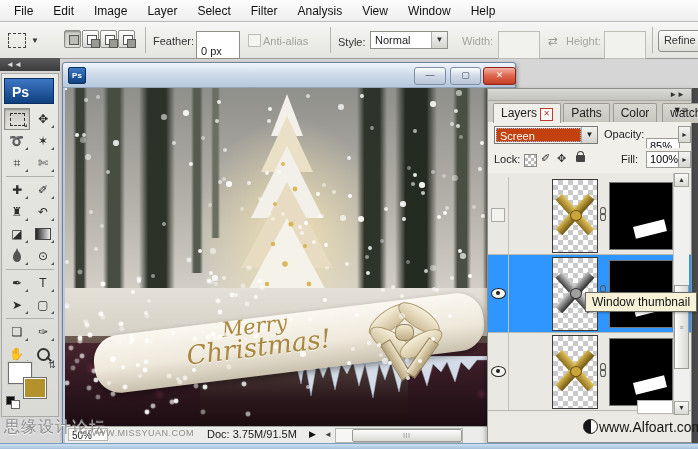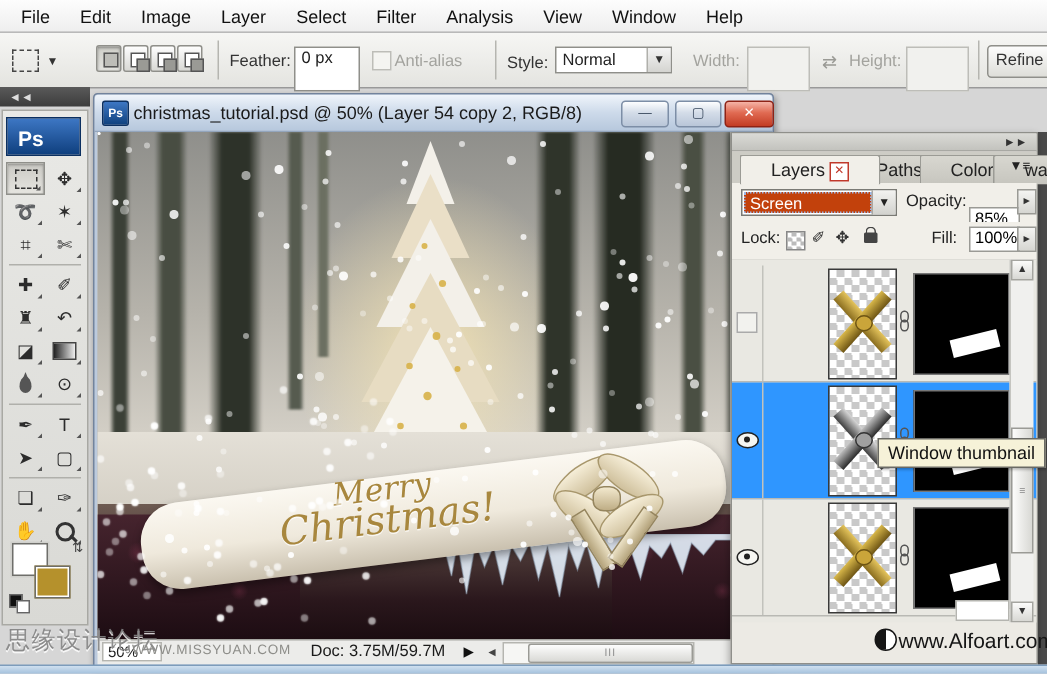--- a/index.html
+++ b/index.html
@@ -20,22 +20,22 @@
   #tool-preset{left:8px;top:8px;width:40px;height:20px;display:flex;align-items:center;gap:5px}
   #tool-preset .dash{width:16px;height:13px;border:1px dashed #444}
   #tool-preset .car{font-size:8px;color:#333}
   .mode-btn{position:absolute;top:8px;width:17px;height:18px;border:1px solid #8f8f8a;border-radius:2px;
     background:linear-gradient(#fefefe,#d8d8d4);box-sizing:border-box}
   .mode-btn.pressed{background:linear-gradient(#cfcfc9,#e3e3df);box-shadow:inset 0 1px 2px rgba(0,0,0,.35)}
   .mode-btn i{position:absolute;left:4px;top:4px;width:8px;height:8px;border:1px solid #555;background:#bdbdb8}
   .mode-btn.b2 i{background:#fff}.mode-btn.b2 i:after{content:"";position:absolute;left:3px;top:3px;width:7px;height:7px;border:1px solid #555;background:#9a9a95}
   .ob-label{position:absolute;top:13px;font-size:11px;color:#333}
   .ob-label.disabled{color:#a3a39e}
-  .ob-input{position:absolute;top:9px;height:30px;background:#fff;border:1px solid #8f8f8a;
-    font-size:11px;color:#222;padding:1px 4px;box-sizing:border-box}
+  .ob-input{position:absolute;top:9px;height:17px;background:#fff;border:1px solid #8f8f8a;
+    font-size:11px;color:#222;padding:13px 4px;box-sizing:border-box}
   .ob-input.disabled{background:#f1f1ee;border-color:#bdbdb8}
   #antialias-box{position:absolute;left:240px;top:12px;width:11px;height:11px;border:1px solid #bdbdb8;background:#f4f4f1}
   #style-combo{position:absolute;left:355px;top:9px;width:78px;height:18px;background:#fff;border:1px solid #8f8f8a;box-sizing:border-box}
   #style-combo .val{position:absolute;left:4px;top:2px;font-size:11px;color:#222}
   #style-combo .dd{position:absolute;right:0;top:0;width:15px;height:16px;background:linear-gradient(#f4f4f4,#d4d4d0);
     border-left:1px solid #b0b0ab;color:#333;font-size:8px;text-align:center;line-height:16px}
   #swap-wh{position:absolute;left:534px;top:12px;font-size:12px;color:#9a9a95}
   #refine-edge-button{position:absolute;left:658px;top:8px;width:52px;height:20px;border:1px solid #8f8f8a;border-radius:3px;
     background:linear-gradient(#fcfcfc,#dedeD9);font-size:11px;color:#333;text-align:center;line-height:18px}
   #dock-collapse{left:0;top:58px;width:60px;height:13px;background:linear-gradient(#5a5a5a,#3c3c3c);
@@ -114,21 +114,21 @@
   #hscroll-left{left:259px;top:3px;font-size:8px;color:#444}
   #hscroll-track{left:270px;top:1px;width:126px;height:13px;background:#f6f6f4;border:1px solid #b5b5b0}
   #hscroll-thumb{left:16px;top:0;width:108px;height:11px;background:linear-gradient(#fdfdfd,#d9d9d5);border:1px solid #9a9a95;border-radius:2px;color:#888;font-size:7px;text-align:center;line-height:11px;letter-spacing:1px}
 
   
   #layers-panel{left:487px;top:88px;width:205px;height:355px;z-index:20;background:#eceae4;
     border:1px solid #8f8f8a;box-sizing:border-box;box-shadow:-1px 2px 5px rgba(0,0,0,.3)}
   #panel-grip{position:absolute;left:0;top:0;width:100%;height:12px;background:linear-gradient(#dadad6,#c3c3be);
     border-bottom:1px solid #a8a8a3;color:#333;font-size:8px;text-align:right;padding-right:6px;box-sizing:border-box;line-height:11px}
   #panel-tabs{position:absolute;left:0;top:12px;width:100%;height:21px;background:#cdccc5;border-bottom:1px solid #9b9b95}
-  .ptab{position:absolute;top:2px;height:19px;padding:0 20px;font-size:12px;color:#222;line-height:19px;
+  .ptab{position:absolute;top:2px;height:19px;padding:0 7px;font-size:12px;color:#222;line-height:19px;
     border:1px solid #9b9b95;border-bottom:none;background:linear-gradient(#d8d7d0,#c6c5be);border-radius:2px 2px 0 0}
   .ptab.active{background:#f1efe9;z-index:2}
   .tab-close{display:inline-block;width:11px;height:11px;border:1px solid #c0392b;color:#c0392b;background:#fff;
     font-size:8px;line-height:10px;text-align:center;margin-left:3px;vertical-align:1px}
   #panel-menu-icon{position:absolute;right:4px;top:16px;font-size:9px;color:#222}
   #blend-row{position:absolute;left:0;top:33px;width:100%;height:26px;background:#f1efe9}
   #blend-combo{position:absolute;left:6px;top:4px;width:104px;height:18px;background:#fff;border:1px solid #7a7a75;box-sizing:border-box}
   #blend-combo .hl{position:absolute;left:1px;top:1px;right:16px;bottom:1px;background:#c2410c;color:#fff;
     font-size:11px;padding:1px 3px;border:1px dotted #9db9e8}
   #blend-combo .dd{position:absolute;right:0;top:0;width:15px;height:16px;background:linear-gradient(#f2f2f0,#d2d2ce);
@@ -295,21 +295,20 @@
   <div class="abs" id="swap-swatch">⇅</div>
   <div class="abs" id="mini-swatch">
       <span class="b"></span>
       <span class="w"></span>
     </div>
 </div>
 
 <div class="abs" id="doc-window">
   <div class="abs" id="doc-titlebar">
     <div class="abs" id="doc-icon">Ps</div>
-    <span class="abs" id="doc-title">christmas_tutorial.psd @ 50% (Layer 54 copy 2, RGB/8)</span>
     <div class="win-btn" id="btn-min">—</div>
     <div class="win-btn" id="btn-max">▢</div>
     <div class="win-btn" id="btn-close">✕</div>
   </div>
 
   <div class="abs" id="doc-canvas">
     <div id="scene">
       <div id="glow"></div>
       <div id="trunks">
           <div class="trunk" style="left: 8px; width: 14px; height: 205px; background: linear-gradient(90deg, rgba(0, 0, 0, 0), rgb(59, 64, 55) 25%, rgb(59, 64, 55) 75%, rgba(0, 0, 0, 0));"></div>
@@ -365,21 +364,21 @@
         <div class="tail" style="left:336px;top:264px;transform:rotate(-55deg)"></div>
         <div id="bow-knot"></div>
       </div>
       <div id="snow-overlay" style="box-shadow: rgba(255, 255, 255, 0.9) 260px 156px 0px 1px, rgba(255, 255, 255, 0.66) 336px 207px 0px 1px, rgba(255, 255, 255, 0.52) 22px 68px 0px 2px, rgba(255, 255, 255, 0.57) 317px 201px 0px 1px, rgba(255, 255, 255, 0.86) 47px 270px 0px 2px, rgba(255, 255, 255, 0.85) 201px 84px 0px 1px, rgba(255, 255, 255, 0.83) 342px 289px 0px 1px, rgba(255, 255, 255, 0.38) 150px 195px 0px 1px, rgba(255, 255, 255, 0.51) 225px 231px 0px 1px, rgba(255, 255, 255, 0.68) 1px 173px 0px 1px, rgba(255, 255, 255, 0.84) 313px 256px 0px 1px, rgba(255, 255, 255, 0.9) 373px 128px 0px 1px, rgba(255, 255, 255, 0.36) 378px 87px 0px 1px, rgba(255, 255, 255, 0.91) 11px 46px 0px 1px, rgba(255, 255, 255, 0.79) 145px 184px 0px 1px, rgba(255, 255, 255, 0.72) 360px 182px 0px 1px, rgba(255, 255, 255, 0.89) 120px 24px 0px 2px, rgba(255, 255, 255, 0.48) 107px 244px 0px 1px, rgba(255, 255, 255, 0.44) 32px 8px 0px 1px, rgba(255, 255, 255, 0.6) 242px 298px 0px 1px, rgba(255, 255, 255, 0.6) 158px 189px 0px 1px, rgba(255, 255, 255, 0.85) 338px 130px 0px 1px, rgba(255, 255, 255, 0.81) 304px 159px 0px 1px, rgba(255, 255, 255, 0.49) 217px 125px 0px 1px, rgba(255, 255, 255, 0.52) 147px 162px 0px 2px, rgba(255, 255, 255, 0.41) 367px 179px 0px 2px, rgba(255, 255, 255, 0.42) 261px 179px 0px 1px, rgba(255, 255, 255, 0.63) 371px 201px 0px 1px, rgba(255, 255, 255, 0.55) 287px 260px 0px 1px, rgba(255, 255, 255, 0.89) 204px 20px 0px 1px, rgba(255, 255, 255, 0.39) 316px 152px 0px 1px, rgba(255, 255, 255, 0.92) 240px 134px 0px 1px, rgba(255, 255, 255, 0.72) 423px 281px 0px 1px, rgba(255, 255, 255, 0.66) 234px 138px 0px 1px, rgba(255, 255, 255, 0.55) 98px 28px 0px 2px, rgba(255, 255, 255, 0.77) 283px 69px 0px 1px, rgba(255, 255, 255, 0.5) 315px 266px 0px 1px, rgba(255, 255, 255, 0.73) 244px 230px 0px 1px, rgba(255, 255, 255, 0.45) 341px 282px 0px 1px, rgba(255, 255, 255, 0.62) 108px 54px 0px 1px, rgba(255, 255, 255, 0.38) 343px 79px 0px 1px, rgba(255, 255, 255, 0.84) 153px 13px 0px 1px, rgba(255, 255, 255, 0.77) 390px 22px 0px 1px, rgba(255, 255, 255, 0.58) 347px 95px 0px 1px, rgba(255, 255, 255, 0.78) 190px 208px 0px 1px, rgba(255, 255, 255, 0.71) 183px 94px 0px 1px, rgba(255, 255, 255, 0.38) 408px 118px 0px 1px, rgba(255, 255, 255, 0.69) 397px 167px 0px 2px, rgba(255, 255, 255, 0.87) 367px 250px 0px 1px, rgba(255, 255, 255, 0.37) 176px 120px 0px 1px, rgba(255, 255, 255, 0.86) 302px 184px 0px 1px, rgba(255, 255, 255, 0.84) 296px 7px 0px 1px, rgba(255, 255, 255, 0.45) 137px 49px 0px 1px, rgba(255, 255, 255, 0.4) 83px 212px 0px 1px, rgba(255, 255, 255, 0.45) 306px 39px 0px 1px, rgba(255, 255, 255, 0.8) 65px 253px 0px 1px, rgba(255, 255, 255, 0.58) 170px 206px 0px 1px, rgba(255, 255, 255, 0.6) 368px 200px 0px 1px, rgba(255, 255, 255, 0.56) 20px 11px 0px 1px, rgba(255, 255, 255, 0.76) 80px 224px 0px 1px, rgba(255, 255, 255, 0.6) 42px 83px 0px 1px, rgba(255, 255, 255, 0.86) 73px 192px 0px 1px, rgba(255, 255, 255, 0.77) 392px 37px 0px 1px, rgba(255, 255, 255, 0.8) 434px 157px 0px 1px, rgba(255, 255, 255, 0.93) 259px 211px 0px 1px, rgba(255, 255, 255, 0.53) 30px 160px 0px 1px, rgba(255, 255, 255, 0.46) 87px 187px 0px 1px, rgba(255, 255, 255, 0.49) 256px 127px 0px 1px, rgba(255, 255, 255, 0.74) 203px 32px 0px 1px, rgba(255, 255, 255, 0.87) 367px 15px 0px 2px, rgba(255, 255, 255, 0.59) 327px 198px 0px 1px, rgba(255, 255, 255, 0.93) 404px 187px 0px 1px, rgba(255, 255, 255, 0.92) 295px 130px 0px 2px, rgba(255, 255, 255, 0.73) 275px 18px 0px 2px, rgba(255, 255, 255, 0.73) 18px 46px 0px 1px, rgba(255, 255, 255, 0.75) 414px 80px 0px 1px, rgba(255, 255, 255, 0.47) 301px 168px 0px 1px, rgba(255, 255, 255, 0.72) 281px 175px 0px 1px, rgba(255, 255, 255, 0.92) 324px 274px 0px 1px, rgba(255, 255, 255, 0.94) 416px 54px 0px 1px, rgba(255, 255, 255, 0.5) 381px 119px 0px 1px, rgba(255, 255, 255, 0.91) 134px 162px 0px 1px, rgba(255, 255, 255, 0.6) 154px 93px 0px 1px, rgba(255, 255, 255, 0.51) 25px 123px 0px 1px, rgba(255, 255, 255, 0.47) 341px 271px 0px 1px, rgba(255, 255, 255, 0.86) 125px 75px 0px 1px, rgba(255, 255, 255, 0.5) 112px 290px 0px 1px, rgba(255, 255, 255, 0.57) 386px 189px 0px 1px, rgba(255, 255, 255, 0.75) 425px 73px 0px 1px, rgba(255, 255, 255, 0.36) 342px 173px 0px 1px, rgba(255, 255, 255, 0.84) 50px 54px 0px 2px, rgba(255, 255, 255, 0.55) 43px 294px 0px 1px, rgba(255, 255, 255, 0.57) 268px 103px 0px 1px, rgba(255, 255, 255, 0.84) 57px 278px 0px 1px, rgba(255, 255, 255, 0.47) 258px 96px 0px 1px, rgba(255, 255, 255, 0.8) 149px 189px 0px 2px, rgba(255, 255, 255, 0.94) 283px 274px 0px 1px, rgba(255, 255, 255, 0.38) 395px 48px 0px 1px, rgba(255, 255, 255, 0.4) 144px 116px 0px 1px, rgba(255, 255, 255, 0.87) 210px 258px 0px 1px, rgba(255, 255, 255, 0.55) 393px 4px 0px 2px, rgba(255, 255, 255, 0.88) 349px 86px 0px 1px, rgba(255, 255, 255, 0.36) 204px 125px 0px 1px, rgba(255, 255, 255, 0.76) 320px 120px 0px 1px, rgba(255, 255, 255, 0.6) 386px 35px 0px 1px, rgba(255, 255, 255, 0.4) 389px 89px 0px 2px, rgba(255, 255, 255, 0.76) 429px 250px 0px 1px, rgba(255, 255, 255, 0.9) 163px 95px 0px 2px, rgba(255, 255, 255, 0.55) 430px 204px 0px 1px, rgba(255, 255, 255, 0.71) 151px 32px 0px 1px, rgba(255, 255, 255, 0.38) 444px 119px 0px 2px, rgba(255, 255, 255, 0.95) 356px 96px 0px 2px, rgba(255, 255, 255, 0.65) 254px 127px 0px 1px, rgba(255, 255, 255, 0.52) 74px 287px 0px 1px, rgba(255, 255, 255, 0.92) 128px 281px 0px 1px, rgba(255, 255, 255, 0.66) 277px 129px 0px 2px, rgba(255, 255, 255, 0.62) 159px 61px 0px 1px, rgba(255, 255, 255, 0.44) 207px 130px 0px 1px, rgba(255, 255, 255, 0.49) 158px 90px 0px 1px, rgba(255, 255, 255, 0.35) 85px 253px 0px 1px, rgba(255, 255, 255, 0.85) 417px 127px 0px 1px, rgba(255, 255, 255, 0.51) 336px 227px 0px 2px, rgba(255, 255, 255, 0.68) 369px 227px 0px 1px, rgba(255, 255, 255, 0.8) 237px 265px 0px 2px, rgba(255, 255, 255, 0.46) 367px 83px 0px 1px, rgba(255, 255, 255, 0.91) 72px 276px 0px 1px, rgba(255, 255, 255, 0.63) 242px 7px 0px 1px, rgba(255, 255, 255, 0.81) 303px 254px 0px 1px, rgba(255, 255, 255, 0.4) 17px 51px 0px 2px, rgba(255, 255, 255, 0.91) 337px 115px 0px 2px, rgba(255, 255, 255, 0.89) 252px 105px 0px 1px, rgba(255, 255, 255, 0.81) 384px 227px 0px 1px, rgba(255, 255, 255, 0.71) 236px 144px 0px 1px, rgba(255, 255, 255, 0.92) 291px 226px 0px 1px, rgba(255, 255, 255, 0.85) 354px 272px 0px 1px, rgba(255, 255, 255, 0.93) 284px 107px 0px 1px, rgba(255, 255, 255, 0.56) 442px 28px 0px 2px, rgba(255, 255, 255, 0.37) 146px 193px 0px 1px, rgba(255, 255, 255, 0.93) 379px 124px 0px 1px, rgba(255, 255, 255, 0.5) 98px 135px 0px 1px, rgba(255, 255, 255, 0.61) 349px 42px 0px 1px, rgba(255, 255, 255, 0.72) 65px 247px 0px 1px, rgba(255, 255, 255, 0.89) 394px 162px 0px 1px, rgba(255, 255, 255, 0.8) 67px 203px 0px 1px, rgba(255, 255, 255, 0.69) 248px 153px 0px 1px, rgba(255, 255, 255, 0.72) 357px 104px 0px 1px, rgba(255, 255, 255, 0.52) 194px 110px 0px 1px, rgba(255, 255, 255, 0.48) 213px 83px 0px 1px, rgba(255, 255, 255, 0.41) 36px 137px 0px 1px, rgba(255, 255, 255, 0.63) 319px 272px 0px 2px;"></div>
       <div id="snow-overlay2" style="box-shadow: rgba(255, 255, 255, 0.73) 1px 294px 1px 1.5px, rgba(255, 255, 255, 0.87) 55px 235px 1px 1.5px, rgba(255, 255, 255, 0.94) 66px 250px 1px 1.5px, rgba(255, 255, 255, 0.81) 81px 252px 1px 1.5px, rgba(255, 255, 255, 0.72) 119px 289px 1px 1.5px, rgba(255, 255, 255, 0.99) 37px 195px 1px 1.5px, rgba(255, 255, 255, 0.68) 28px 282px 1px 1.5px, rgba(255, 255, 255, 0.44) 163px 278px 1px 1.5px, rgba(255, 255, 255, 0.72) 73px 190px 1px 1.5px, rgba(255, 255, 255, 0.67) 106px 313px 1px 1.5px, rgba(255, 255, 255, 0.41) 53px 253px 1px 1.5px, rgba(255, 255, 255, 0.54) 130px 297px 1px 1.5px, rgba(255, 255, 255, 0.89) 166px 206px 1px 1.5px, rgba(255, 255, 255, 0.56) 181px 215px 1px 1.5px, rgba(255, 255, 255, 0.45) 137px 323px 1px 1.5px, rgba(255, 255, 255, 0.42) 7px 279px 1px 1.5px, rgba(255, 255, 255, 0.42) 11px 272px 1px 1.5px, rgba(255, 255, 255, 0.59) 5px 259px 1px 1.5px, rgb(255, 255, 255) 24px 246px 1px 1.5px, rgba(255, 255, 255, 0.9) 147px 245px 1px 1.5px, rgba(255, 255, 255, 0.55) 160px 246px 1px 1.5px, rgba(255, 255, 255, 0.47) 149px 249px 1px 1.5px, rgba(255, 255, 255, 0.48) 196px 199px 1px 1.5px, rgba(255, 255, 255, 0.67) 16px 267px 1px 1.5px, rgba(255, 255, 255, 0.6) 47px 305px 1px 1.5px, rgba(255, 255, 255, 0.95) 110px 312px 1px 1.5px, rgba(255, 255, 255, 0.83) 194px 192px 1px 1.5px, rgba(255, 255, 255, 0.42) 56px 240px 1px 1.5px, rgba(255, 255, 255, 0.94) 142px 248px 1px 1.5px, rgba(255, 255, 255, 0.76) 152px 212px 1px 1.5px, rgba(255, 255, 255, 0.68) 87px 317px 1px 1.5px, rgba(255, 255, 255, 0.52) 20px 233px 1px 1.5px, rgba(255, 255, 255, 0.61) 182px 325px 1px 1.5px, rgba(255, 255, 255, 0.92) 190px 247px 1px 1.5px, rgba(255, 255, 255, 0.98) 35px 225px 1px 1.5px, rgba(255, 255, 255, 0.47) 37px 228px 1px 1.5px, rgba(255, 255, 255, 0.77) 154px 248px 1px 1.5px, rgba(255, 255, 255, 0.85) 143px 192px 1px 1.5px, rgba(255, 255, 255, 0.44) 177px 197px 1px 1.5px, rgba(255, 255, 255, 0.72) 21px 236px 1px 1.5px, rgba(255, 255, 255, 0.59) 114px 293px 1px 1.5px, rgba(255, 255, 255, 0.53) 183px 179px 1px 1.5px, rgba(255, 255, 255, 0.63) 14px 252px 1px 1.5px, rgba(255, 255, 255, 0.67) 123px 171px 1px 1.5px, rgba(255, 255, 255, 0.64) 1px 217px 1px 1.5px, rgba(255, 255, 255, 0.92) 154px 223px 1px 1.5px, rgba(255, 255, 255, 0.59) 103px 287px 1px 1.5px, rgba(255, 255, 255, 0.52) 23px 299px 1px 1.5px, rgba(255, 255, 255, 0.41) 81px 227px 1px 1.5px, rgb(255, 255, 255) 14px 249px 1px 1.5px, rgba(255, 255, 255, 0.46) 14px 183px 1px 1.5px, rgba(255, 255, 255, 0.84) 178px 295px 1px 1.5px, rgba(255, 255, 255, 0.9) 79px 281px 1px 1.5px, rgba(255, 255, 255, 0.89) 30px 291px 1px 1.5px, rgba(255, 255, 255, 0.43) 32px 308px 1px 1.5px, rgba(255, 255, 255, 0.95) 139px 298px 1px 1.5px, rgba(255, 255, 255, 0.86) 59px 298px 1px 1.5px, rgba(255, 255, 255, 0.95) 81px 323px 1px 1.5px, rgba(255, 255, 255, 0.74) 129px 250px 1px 1.5px, rgba(255, 255, 255, 0.76) 80px 273px 1px 1.5px;"></div>
     </div>
   </div>
 
   <div class="abs" id="doc-statusbar">
     <div class="abs" id="zoom-field">50%</div>
-    <span class="abs" id="doc-info">Doc: 3.75M/59.7M</span>
+    <span class="abs" id="doc-info">Doc: 3.75M/91.5M</span>
     <span class="abs" id="status-arrow">▶</span>
     <span class="abs" id="hscroll-left">◄</span>
     <div class="abs" id="hscroll-track">
       <div class="abs" id="hscroll-thumb">lll</div>
     </div>
   </div>
 </div>
 
 <div class="abs" id="layers-panel">
   <div id="panel-grip">►►</div>

